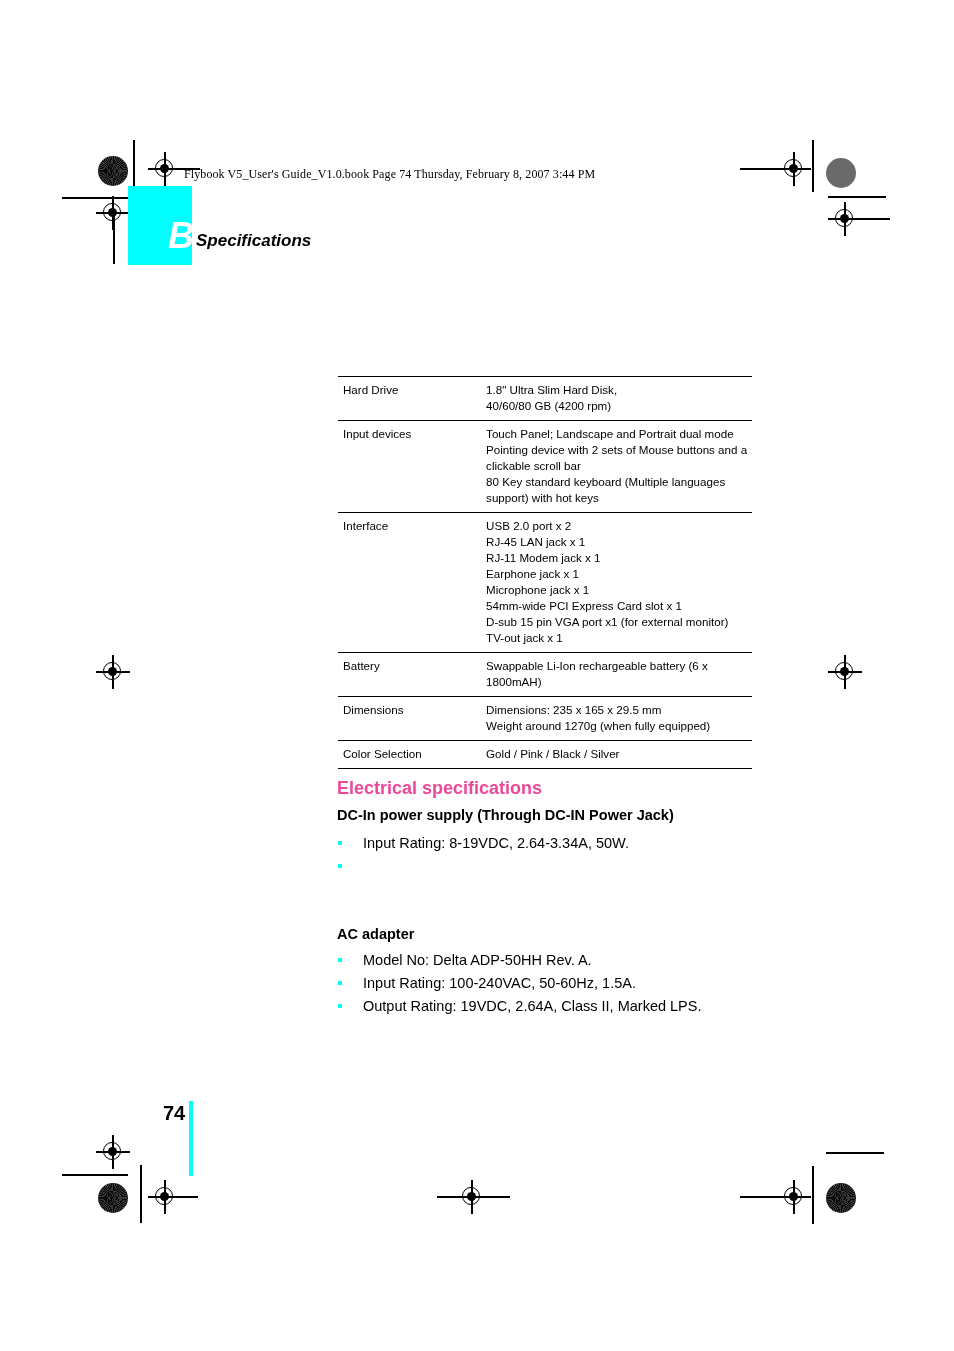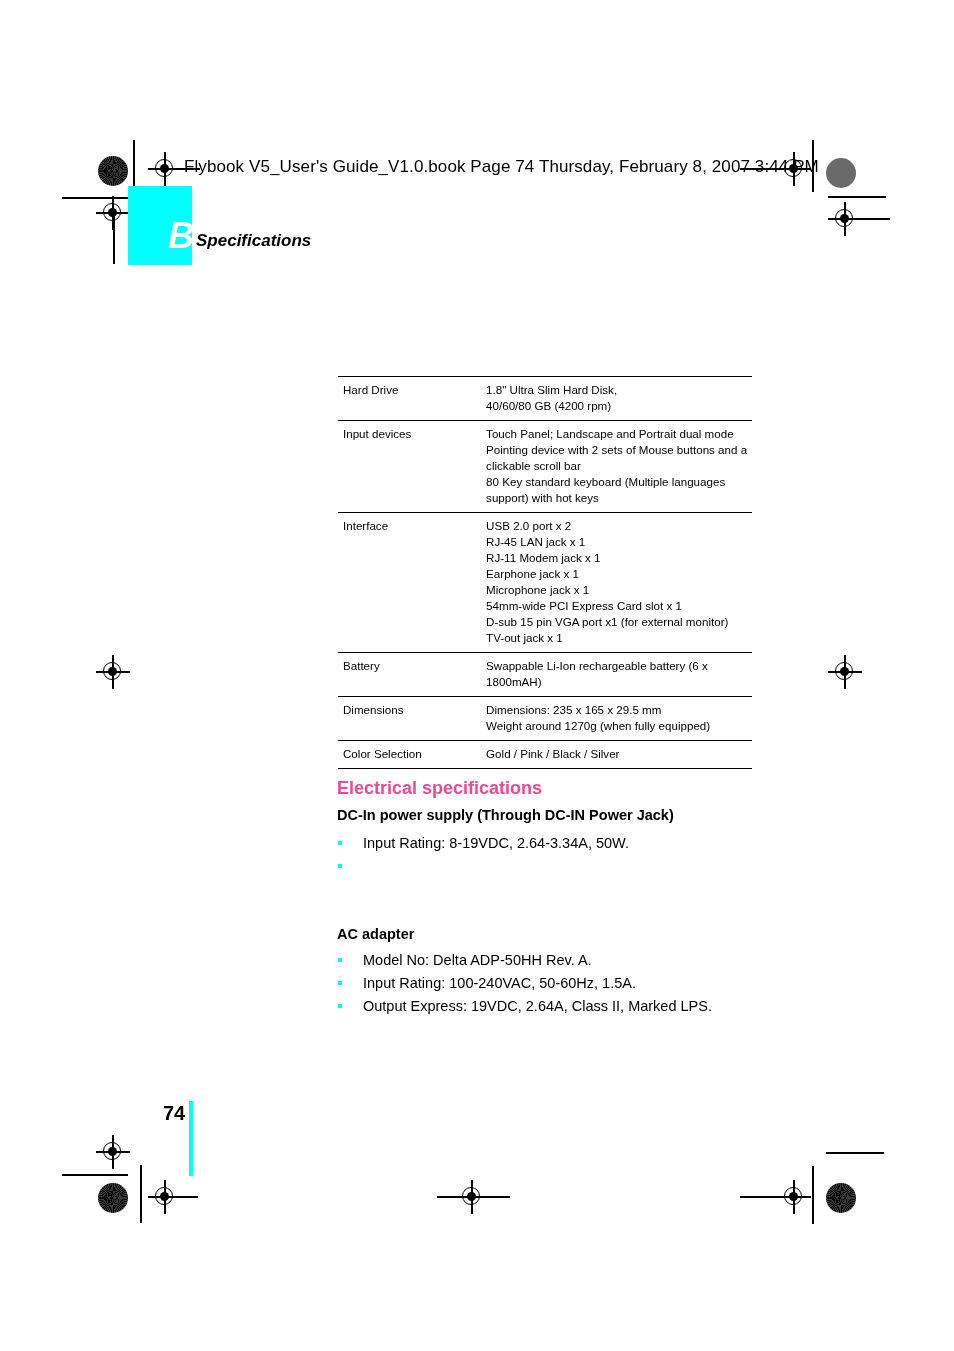--- a/index.html
+++ b/index.html
@@ -70,23 +70,23 @@
   }
   .halftone.solid {
     background-image: none;
     background-color: #6a6a6a;
   }
 
   
   .running-header {
     position: absolute;
     left: 184px;
-    top: 157px;
-    font-family: Liberation Sans, sans-serif;
-    font-size: 17px;
+    top: 167px;
+    font-family: Liberation Serif, serif;
+    font-size: 12px;
     letter-spacing: 0.1px;
     white-space: nowrap;
     color: #000;
   }
 
   
   .chapter-tab {
     position: absolute;
     left: 128px;
     top: 186px;
@@ -374,18 +374,18 @@
   <div class="bullet-item">
     <span class="bullet"></span>
     <span>Model No: Delta ADP-50HH Rev. A.</span>
   </div>
   <div class="bullet-item">
     <span class="bullet"></span>
     <span>Input Rating: 100-240VAC, 50-60Hz, 1.5A.</span>
   </div>
   <div class="bullet-item">
     <span class="bullet"></span>
-    <span>Output Express: 19VDC, 2.64A, Class II, Marked LPS.</span>
+    <span>Output Rating: 19VDC, 2.64A, Class II, Marked LPS.</span>
   </div>
 </div>
 
 <div class="page-number">74</div>
 <div class="page-bar"></div>
 
 </body></html>

